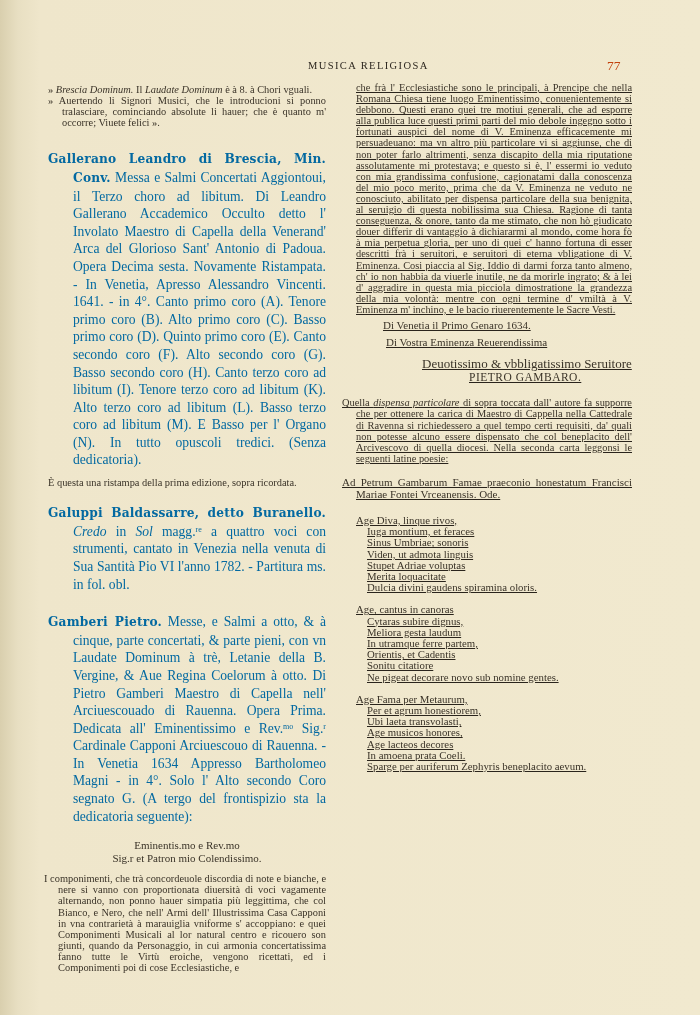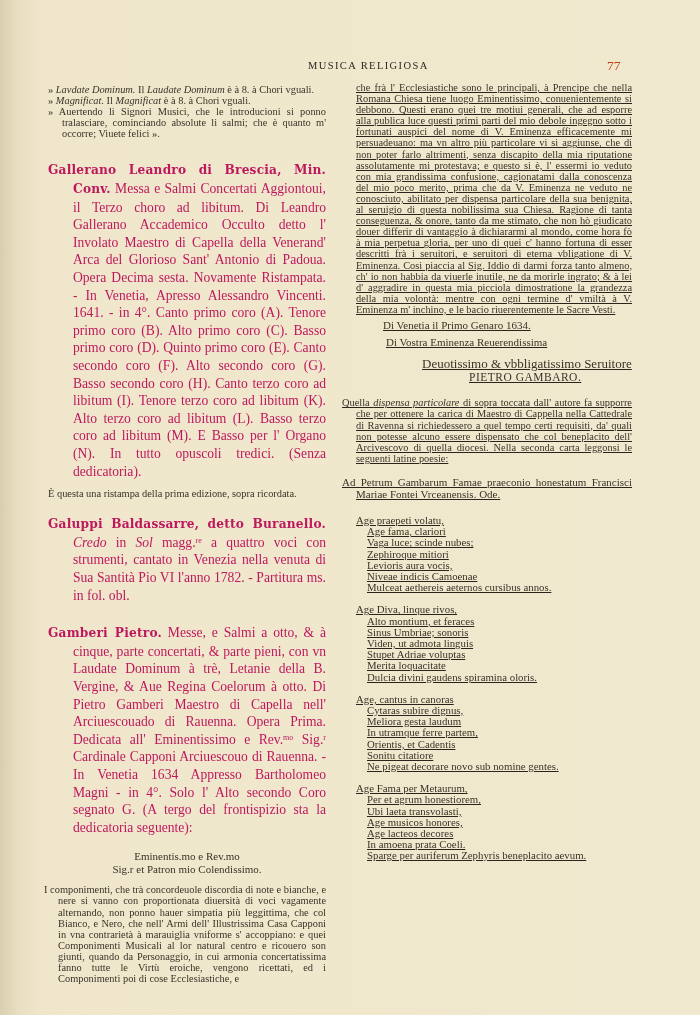--- a/index.html
+++ b/index.html
@@ -20,21 +20,21 @@
     font-family: "Liberation Serif", serif; font-size: 10.5px; letter-spacing: 1.4px; color: #2e2820;
   }
   .page-number {
     position: absolute; left: 607px; top: -2px;
     font-family: "Liberation Serif", serif; font-size: 13.5px; color: #c2410c;
   }
   .col-left { position: absolute; left: 48px; top: 84px; width: 278px; }
   .col-right { position: absolute; left: 342px; top: 82px; width: 290px; text-decoration: underline; }
 
   .small { font-family: "Liberation Serif", serif; font-size: 10.4px; line-height: 11.1px; color: #3a3328; }
-  .big { font-family: "Liberation Serif", serif; font-size: 13.6px; line-height: 17.6px; color: #be185d; }
+  .big { font-family: "Liberation Serif", serif; font-size: 13.6px; line-height: 17.6px; color: #0369a1; }
   .hang-big { padding-left: 25px; text-indent: -25px; margin: 0; text-align: justify; }
   .hang-small { padding-left: 14px; text-indent: -14px; margin: 0; text-align: justify; }
 
   .entry-name { font-family: "DejaVu Serif", serif; font-weight: bold; font-size: 12.2px; letter-spacing: 0.2px; }
   .it { font-style: italic; }
   sup { font-size: 8px; vertical-align: 4px; line-height: 0; }
 
   .block { margin: 0; }
   .center { text-align: center; }
   .verse-stanza { margin: 0 0 11px 0; }
@@ -48,23 +48,22 @@
 <div class="page">
 
   <div class="running-head">
     <span class="running-title">MUSICA RELIGIOSA</span>
     <span class="page-number">77</span>
   </div>
 
   <div class="col-left">
 
     <div class="small">
-      <p class="hang-small"><span>»</span> <span class="it">Lavdate Dominum.</span><span> Il </span><span class="it">Laudate Dominum</span><span> è à 8. à Chori vguali.</span></p>
-      <p class="hang-small"><span>»</span> <span class="it">Magnificat.</span><span> Il </span><span class="it">Magnificat</span><span> è à 8. à Chori vguali.</span></p>
-      <p class="hang-small"><span>»</span> <span>Auertendo li Signori Musici, che le introducioni si ponno tralasciare, cominciando absolute li salmi; che è quanto m' occorre; Viuete felici ».</span></p>
+      <p class="hang-small"><span>»</span> <span class="it">Brescia Dominum.</span><span> Il </span><span class="it">Laudate Dominum</span><span> è à 8. à Chori vguali.</span></p>
+      <p class="hang-small"><span>»</span> <span>Auertendo li Signori Musici, che le introducioni si ponno tralasciare, cominciando absolute li hauer; che è quanto m' occorre; Viuete felici ».</span></p>
     </div>
 
     <div style="height:22px"></div>
 
     <div class="big">
       <p class="hang-big"><span class="entry-name">Gallerano Leandro di Brescia, Min. Conv.</span> <span>Messa e Salmi Concertati Aggiontoui, il Terzo choro ad libitum. Di Leandro Gallerano Accademico Occulto detto l' Involato Maestro di Capella della Venerand' Arca del Glorioso Sant' Antonio di Padoua. Opera Decima sesta. Novamente Ristampata. - In Venetia, Apresso Alessandro Vincenti. 1641. - in 4°. Canto primo coro (A). Tenore primo coro (B). Alto primo coro (C). Basso primo coro (D). Quinto primo coro (E). Canto secondo coro (F). Alto secondo coro (G). Basso secondo coro (H). Canto terzo coro ad libitum (I). Tenore terzo coro ad libitum (K). Alto terzo coro ad libitum (L). Basso terzo coro ad libitum (M). E Basso per l' Organo (N). In tutto opuscoli tredici. (Senza dedicatoria).</span></p>
     </div>
 
     <div style="height:8px"></div>
     <div class="small">
@@ -115,31 +114,22 @@
     </div>
 
     <div style="height:12px"></div>
     <div class="small" style="font-size:11px; line-height:12.5px;">
       <p class="hang-small">Ad Petrum Gambarum Famae praeconio honestatum Francisci Mariae Fontei Vrceanensis. Ode.</p>
     </div>
 
     <div style="height:14px"></div>
     <div class="small" style="padding-left:14px; font-size:10.8px; line-height:11.2px;">
       <div class="verse-stanza">
-        <p class="verse-line first">Age praepeti volatu,</p>
-        <p class="verse-line">Age fama, clariori</p>
-        <p class="verse-line">Vaga luce; scinde nubes;</p>
-        <p class="verse-line">Zephiroque mitiori</p>
-        <p class="verse-line">Levioris aura vocis,</p>
-        <p class="verse-line">Niveae indicis Camoenae</p>
-        <p class="verse-line">Mulceat aethereis aeternos cursibus annos.</p>
-      </div>
-      <div class="verse-stanza">
         <p class="verse-line first">Age Diva, linque rivos,</p>
-        <p class="verse-line">Alto montium, et feraces</p>
+        <p class="verse-line">Iuga montium, et feraces</p>
         <p class="verse-line">Sinus Umbriae; sonoris</p>
         <p class="verse-line">Viden, ut admota linguis</p>
         <p class="verse-line">Stupet Adriae voluptas</p>
         <p class="verse-line">Merita loquacitate</p>
         <p class="verse-line">Dulcia divini gaudens spiramina oloris.</p>
       </div>
       <div class="verse-stanza">
         <p class="verse-line first">Age, cantus in canoras</p>
         <p class="verse-line">Cytaras subire dignus,</p>
         <p class="verse-line">Meliora gesta laudum</p>

